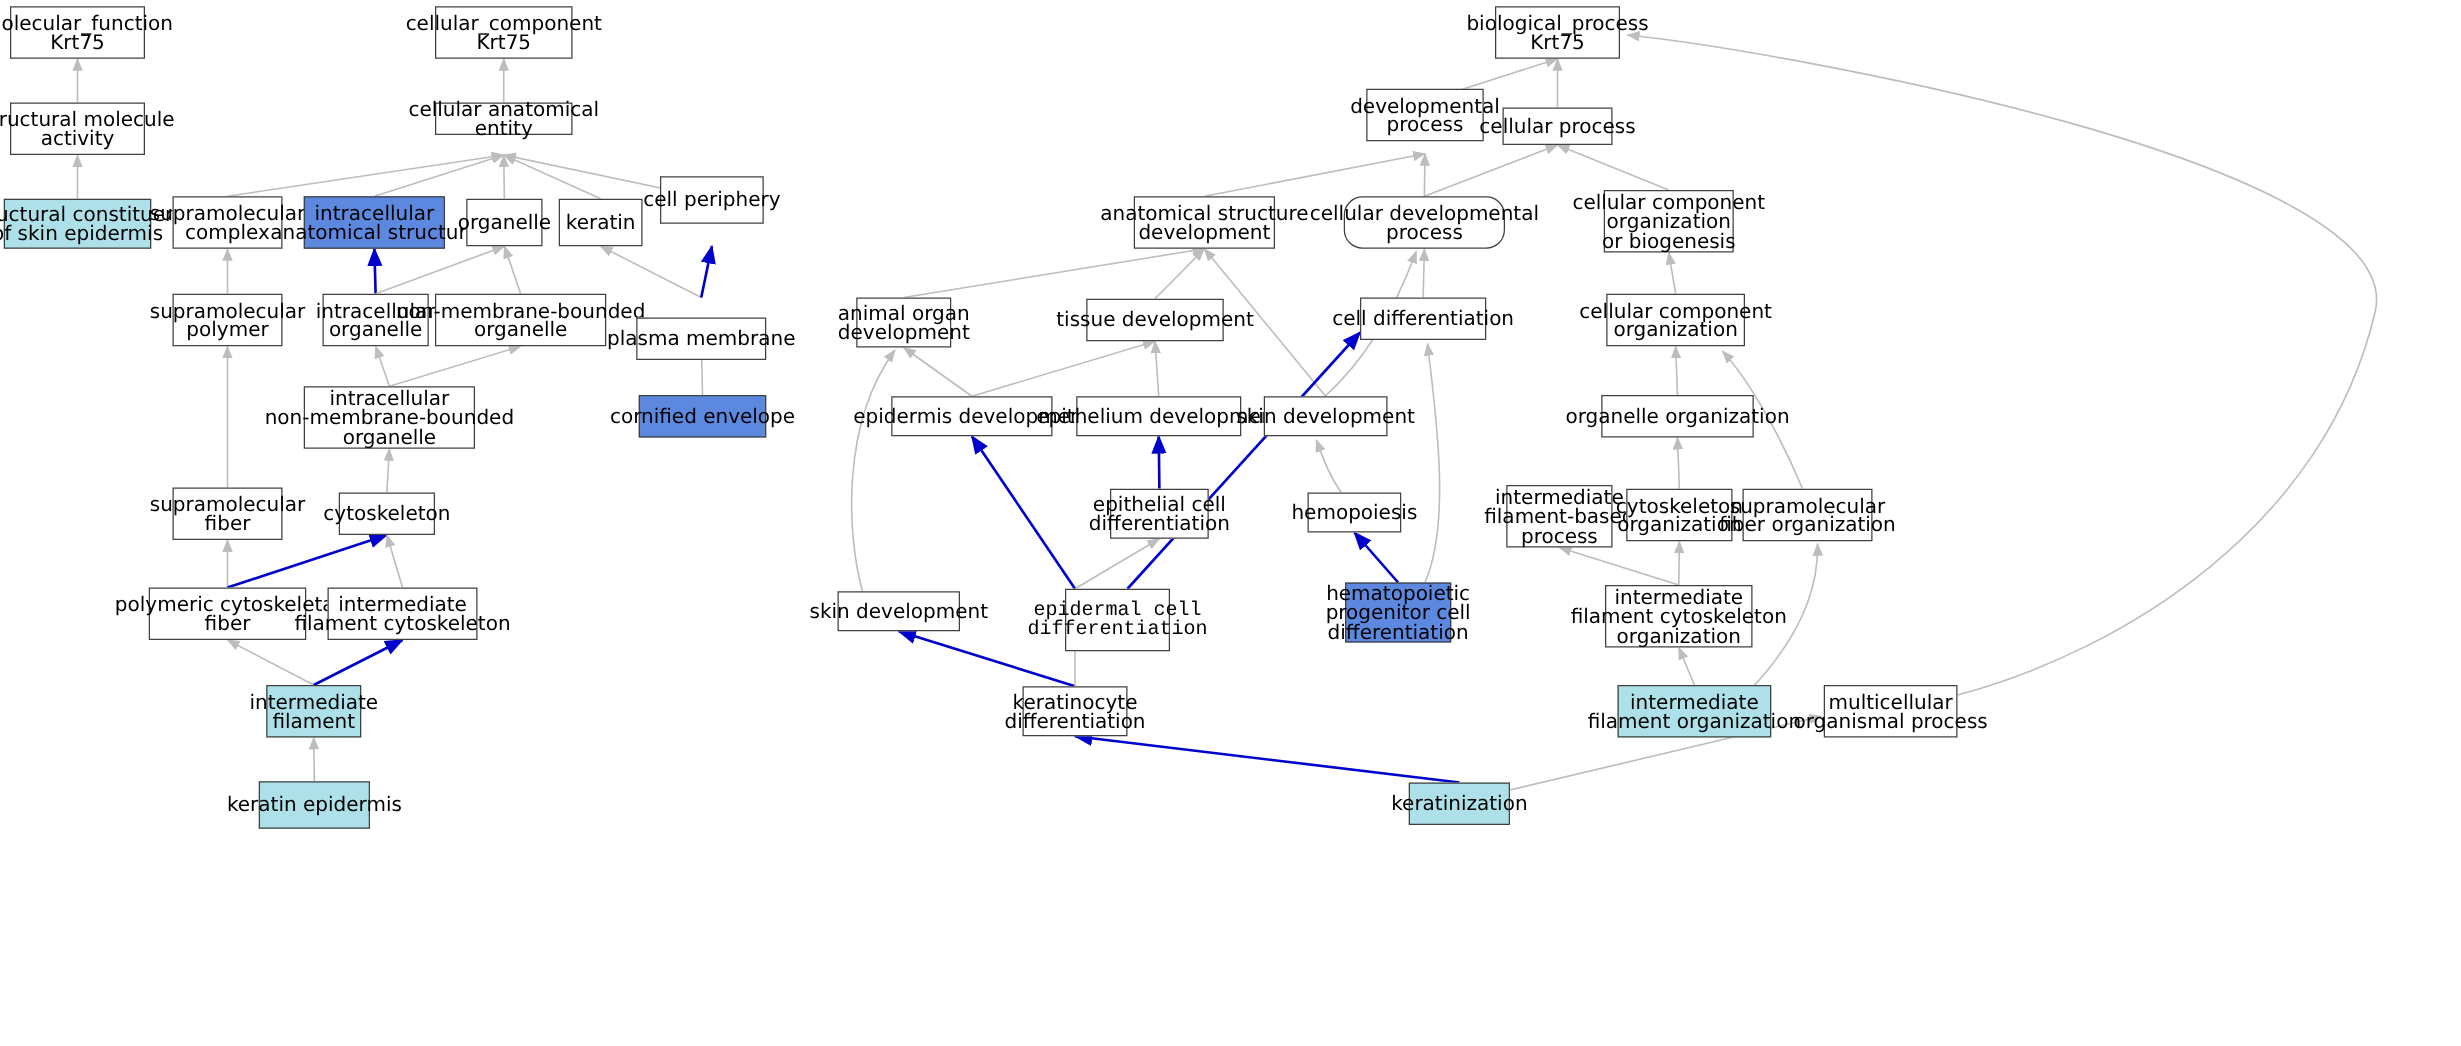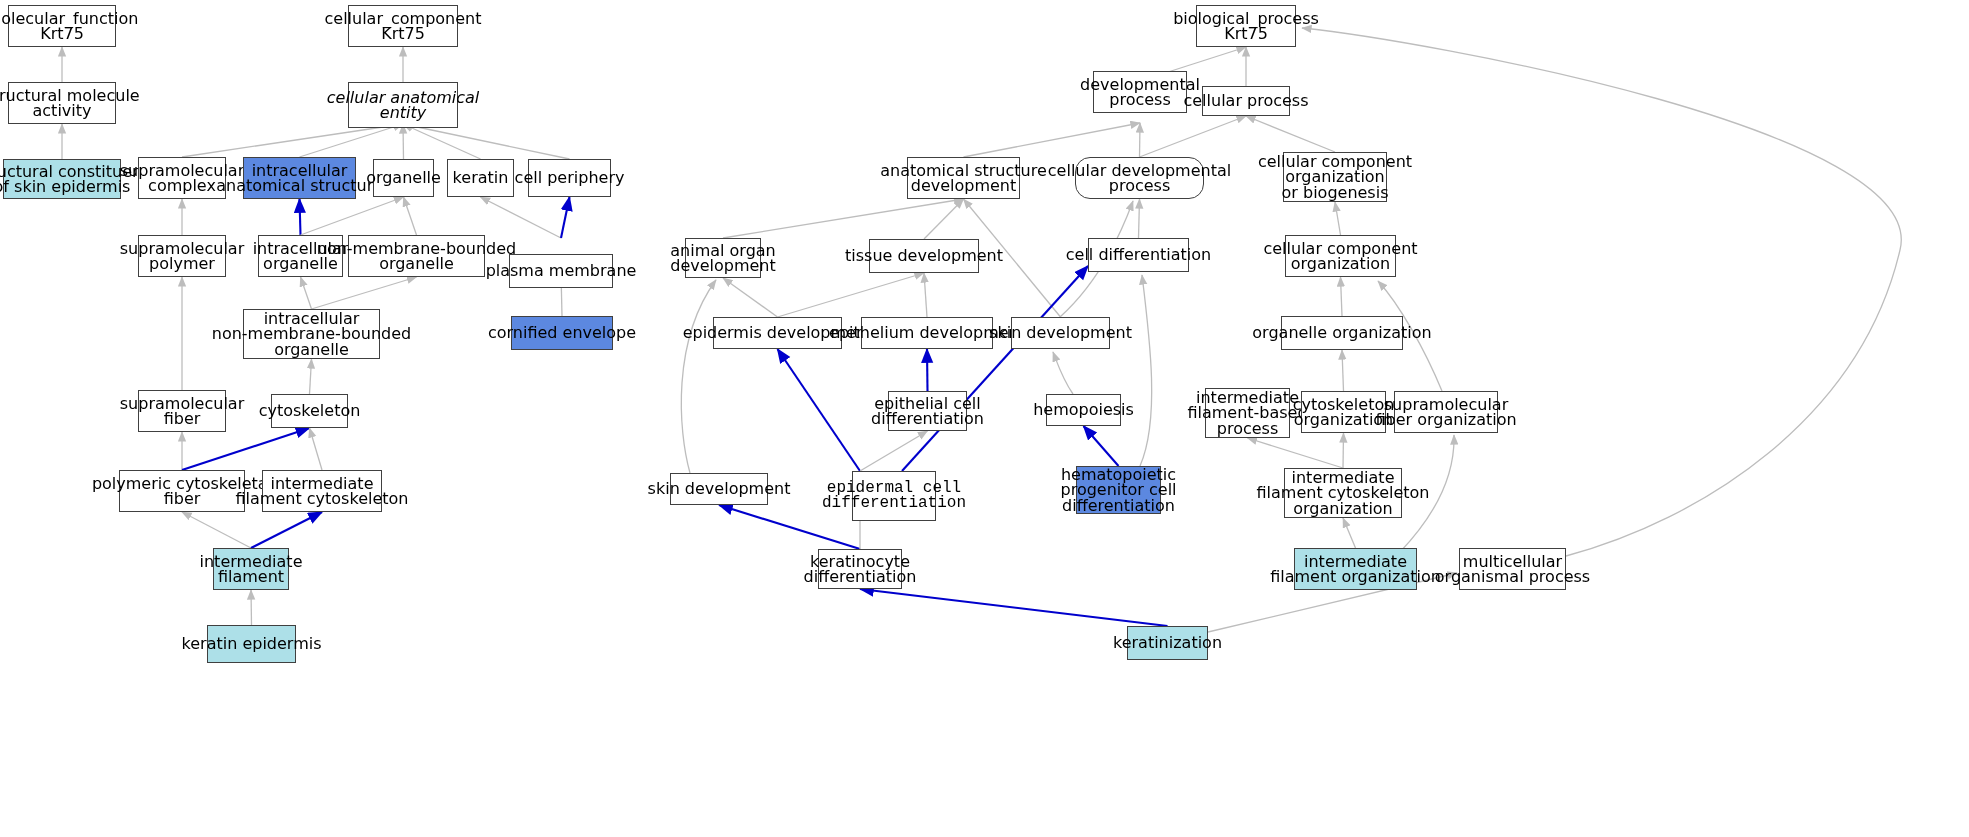--- a/index.html
+++ b/index.html
@@ -104,29 +104,29 @@
   </svg>
   <div id="node-layer">
       <div class="node fill-white" style="left: 8px; top: 5px; width: 108px; height: 42px;">molecular_function
 Krt75</div>
       <div class="node fill-white" style="left: 8px; top: 82px; width: 108px; height: 42px;">structural molecule
 activity</div>
       <div class="node fill-lightblue" style="left: 3px; top: 159px; width: 118px; height: 40px;">structural constituent
 of skin epidermis</div>
       <div class="node fill-white" style="left: 348px; top: 5px; width: 110px; height: 42px;">cellular_component
 Krt75</div>
-      <div class="node fill-white" style="left: 348px; top: 82px; width: 110px; height: 46px; font-style: italic;">cellular anatomical
+      <div class="node fill-white" style="left: 348px; top: 82px; width: 110px; height: 26px;">cellular anatomical
 entity</div>
       <div class="node fill-white" style="left: 138px; top: 157px; width: 88px; height: 42px;">supramolecular
 complex</div>
       <div class="node fill-blue" style="left: 243px; top: 157px; width: 113px; height: 42px;">intracellular
 anatomical structure</div>
       <div class="node fill-white" style="left: 373px; top: 159px; width: 61px; height: 38px;">organelle</div>
       <div class="node fill-white" style="left: 447px; top: 159px; width: 67px; height: 38px;">keratin</div>
-      <div class="node fill-white" style="left: 528px; top: 159px; width: 83px; height: 38px;">cell periphery</div>
+      <div class="node fill-white" style="left: 528px; top: 141px; width: 83px; height: 38px;">cell periphery</div>
       <div class="node fill-white" style="left: 138px; top: 235px; width: 88px; height: 42px;">supramolecular
 polymer</div>
       <div class="node fill-white" style="left: 258px; top: 235px; width: 85px; height: 42px;">intracellular
 organelle</div>
       <div class="node fill-white" style="left: 348px; top: 235px; width: 137px; height: 42px;">non-membrane-bounded
 organelle</div>
       <div class="node fill-white" style="left: 509px; top: 238px; width: 104px; height: 34px; margin-top: 16px;">plasma membrane</div>
       <div class="node fill-white" style="left: 243px; top: 309px; width: 137px; height: 50px;">intracellular
 non-membrane-bounded
 organelle</div>

